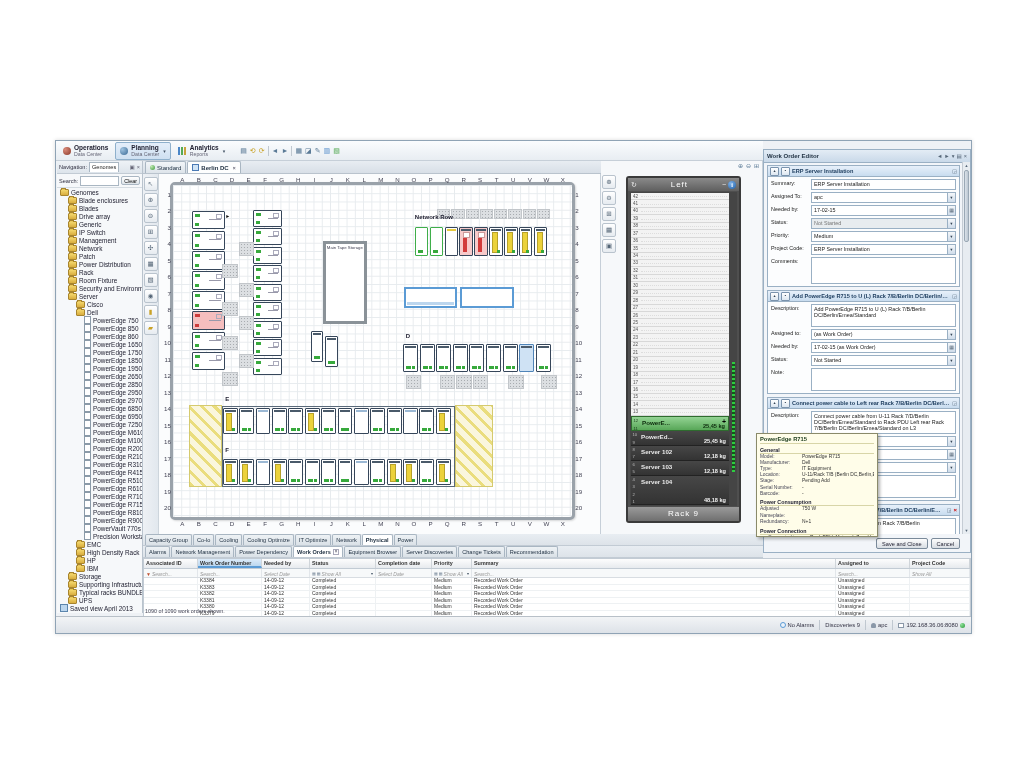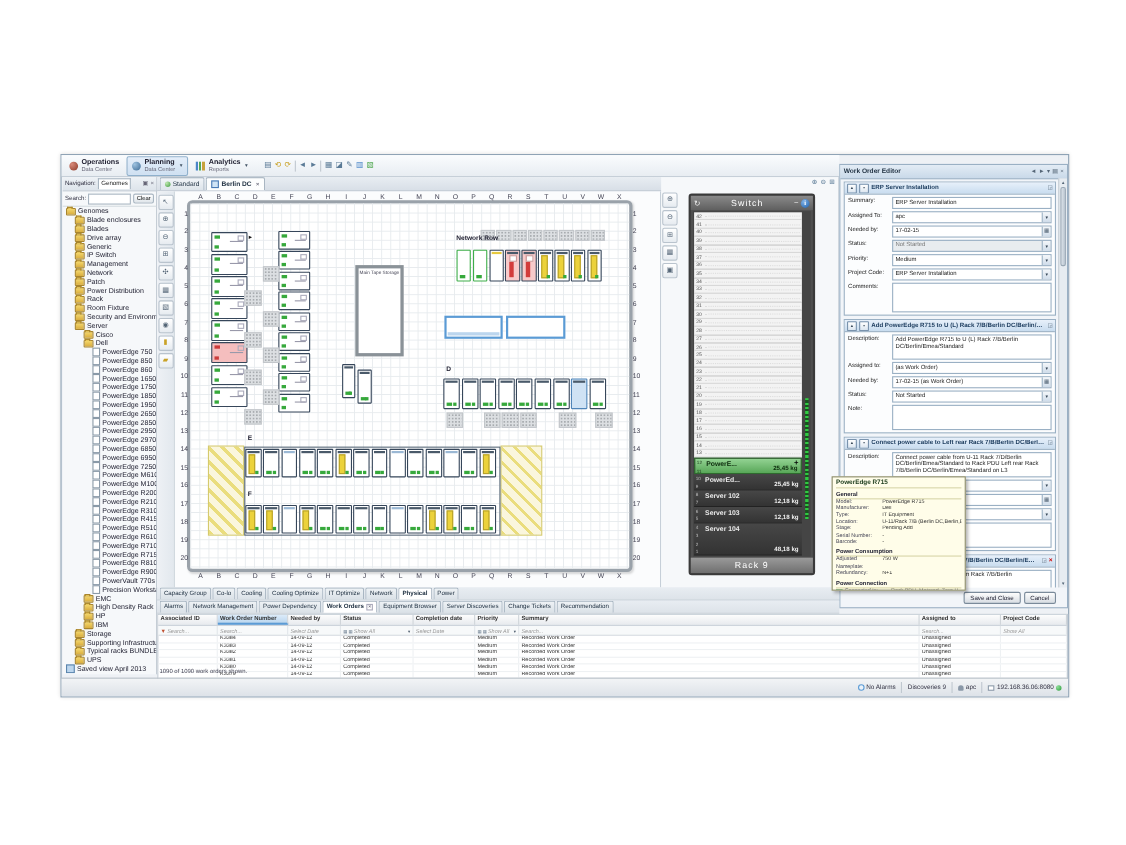--- a/index.html
+++ b/index.html
@@ -965,21 +965,21 @@
     <div id="rack-toolbar">
         <div class="fbtn">⊕</div>
         <div class="fbtn">⊖</div>
         <div class="fbtn">⊞</div>
         <div class="fbtn">▦</div>
         <div class="fbtn">▣</div>
       </div>
     <div id="rack">
       <div id="rack-header">
         <span class="rot">↻</span>
-        <span id="rack-title">Switch</span>
+        <span id="rack-title">Left</span>
         <span class="min">−</span>
         <span class="info-i">i</span>
       </div>
       <div id="rack-body">
           <div class="uslot" style="top: 1px; height: 7.44px;">
             <span>42</span>
           </div>
           <div class="uslot" style="top: 8.44px; height: 7.44px;">
             <span>41</span>
           </div>

